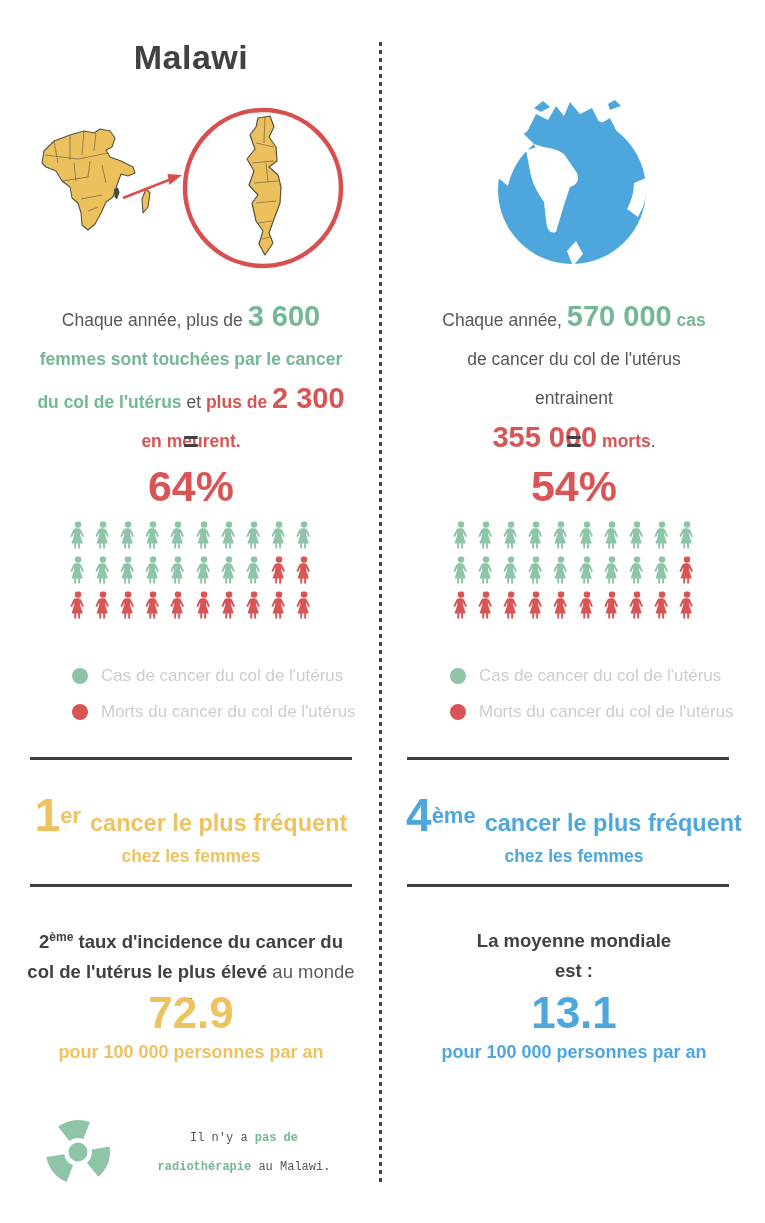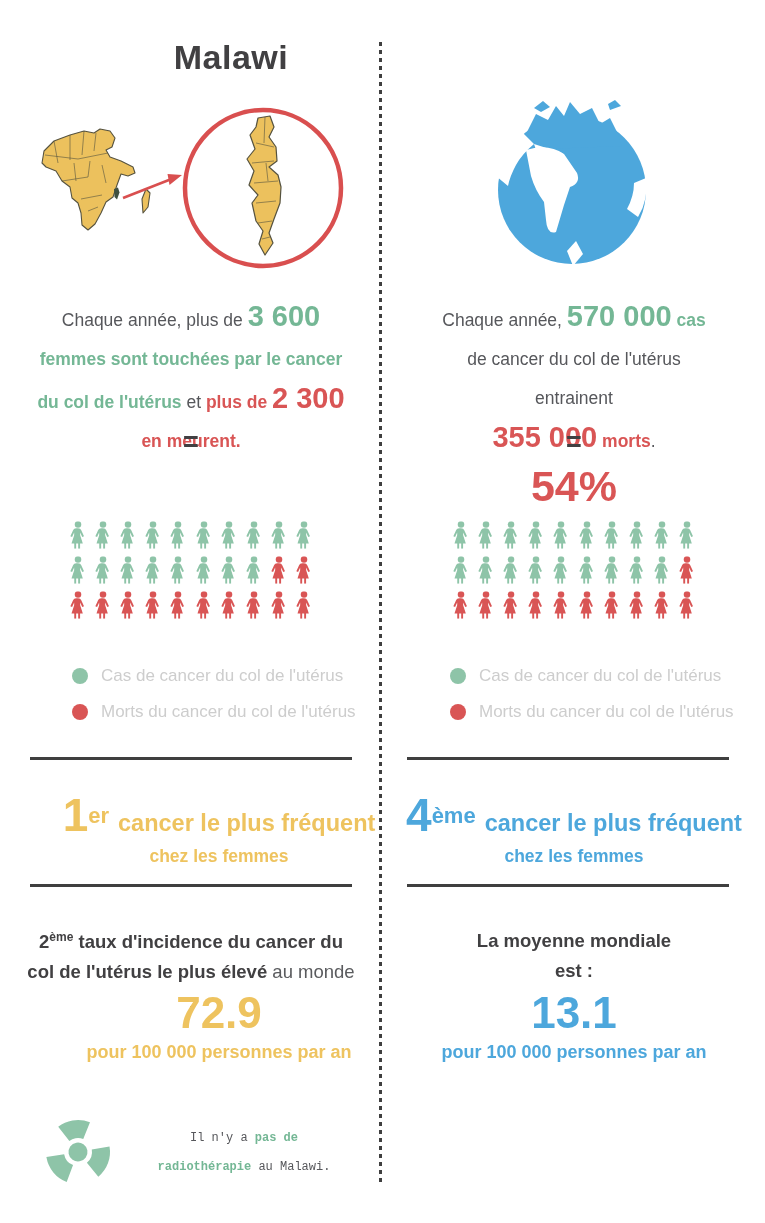--- a/index.html
+++ b/index.html
@@ -1,21 +1,21 @@
 <!DOCTYPE html>
 <html style="--dark: #414042; --gray_text: #56575b; --green: #74b795; --green_light: #8ec4a8; --red: #d95555; --yellow: #eec35f; --blue: #4da7dc; --legend_gray: #cdcdcd; --map_fill: #ecc15d; --map_stroke: #55523f; --accent_red: #d94f4f; --line_dark: #3f3f3f;"><head>
 <meta charset="utf-8">
 <style>
   html,body{margin:0;padding:0;background:#fff;}
   body{width:765px;height:1223px;position:relative;font-family:"Liberation Sans","DejaVu Sans",sans-serif;overflow:hidden;}
   .canvas{position:absolute;inset:0;}
   .abs{position:absolute;}
   .center{text-align:center;}
 
-  .col-title{width:382px;font-size:34px;font-weight:800;color:var(--dark);letter-spacing:.5px;margin-left:40px;}
+  .col-title{width:382px;font-size:34px;font-weight:800;color:var(--dark);letter-spacing:.5px;}
 
   .divider{left:379px;top:42px;height:1142px;width:3px;
     background-image:repeating-linear-gradient(to bottom,var(--line_dark) 0 4px,transparent 4px 8px);}
 
   
   .intro{width:342px;font-size:17.5px;line-height:39px;color:var(--gray_text);}
   .t-gray{color:var(--gray_text);font-weight:400;}
   .t-green-bold{color:var(--green);font-weight:700;}
   .t-green-big{color:var(--green);font-weight:800;font-size:29px;}
   .t-red-bold{color:var(--red);font-weight:700;}
@@ -41,21 +41,21 @@
   .legend-label{font-size:17px;color:var(--legend_gray);font-weight:500;}
 
   .hline{width:322px;height:3px;background:var(--line_dark);}
 
   
   .rank{width:382px;}
   .rank .num{font-size:46px;font-weight:800;}
   .rank sup{font-size:22px;font-weight:800;position:relative;top:-2px;}
   .rank .txt{font-size:23.5px;font-weight:700;margin-left:9px;}
   .rank .sub{font-size:17.5px;font-weight:700;margin-top:4px;}
-  .yellow{color:var(--yellow);padding-left:28px;}
+  .yellow{color:var(--yellow);}
   .blue{color:var(--blue);}
 
   
   .rate-lead{font-size:18.5px;line-height:30px;color:var(--dark);font-weight:700;}
   .rate-lead sup{font-size:12px;font-weight:700;}
   .rate-lead .t-normal{font-weight:400;color:#5a5b5e;}
   .rate-value{width:382px;font-size:44px;font-weight:700;}
   .rate-unit{width:382px;font-size:18px;font-weight:700;}
 
   
@@ -126,20 +126,21 @@
   <div class="abs intro center" style="left:403px;top:297px">
     <div><span class="t-gray">Chaque année, </span><span class="t-green-big">570 000</span><span class="t-green-bold"> cas</span></div>
     <div><span class="t-gray">de cancer du col de l'utérus</span></div>
     <div><span class="t-gray">entrainent</span></div>
     <div><span class="t-red-big">355 000</span><span class="t-red-bold"> morts</span><span class="t-gray">.</span></div>
   </div>
 
   <div class="abs equals center" style="left:0;top:427px">=</div>
   <div class="abs equals center" style="left:383px;top:427px">=</div>
 
+  <div class="abs percent center" style="left:0;top:462px">64%</div>
   <div class="abs percent center" style="left:383px;top:462px">54%</div>
 
   <div class="abs picto" style="left:0;top:521px">
       <div class="picto-row"><span class="woman green"><svg viewBox="0 0 24 33">
             <use href="#woman-shape"></use>
           </svg></span><span class="woman green"><svg viewBox="0 0 24 33">
             <use href="#woman-shape"></use>
           </svg></span><span class="woman green"><svg viewBox="0 0 24 33">
             <use href="#woman-shape"></use>
           </svg></span><span class="woman green"><svg viewBox="0 0 24 33">

